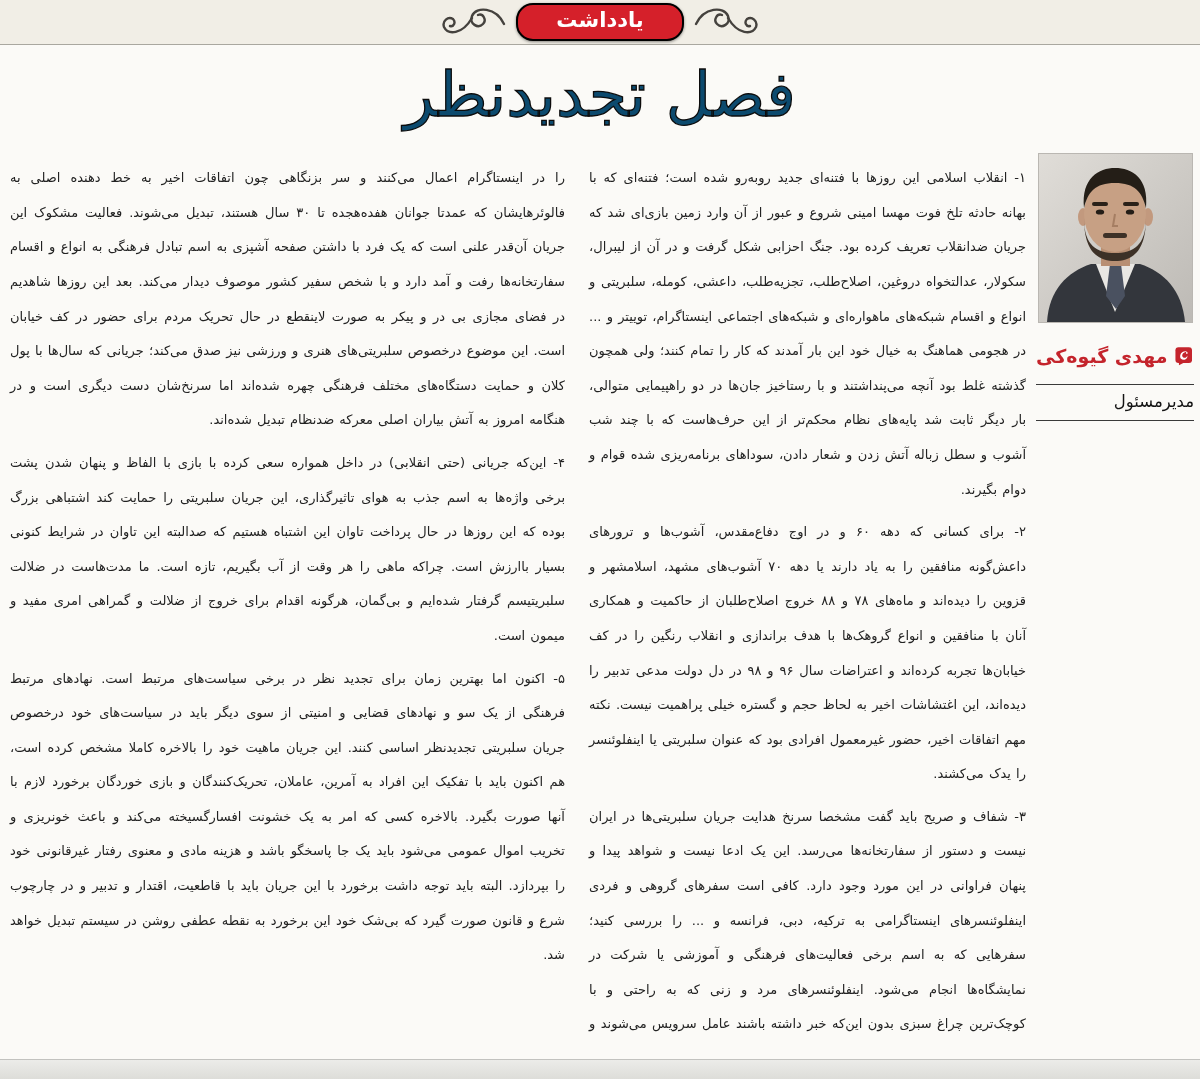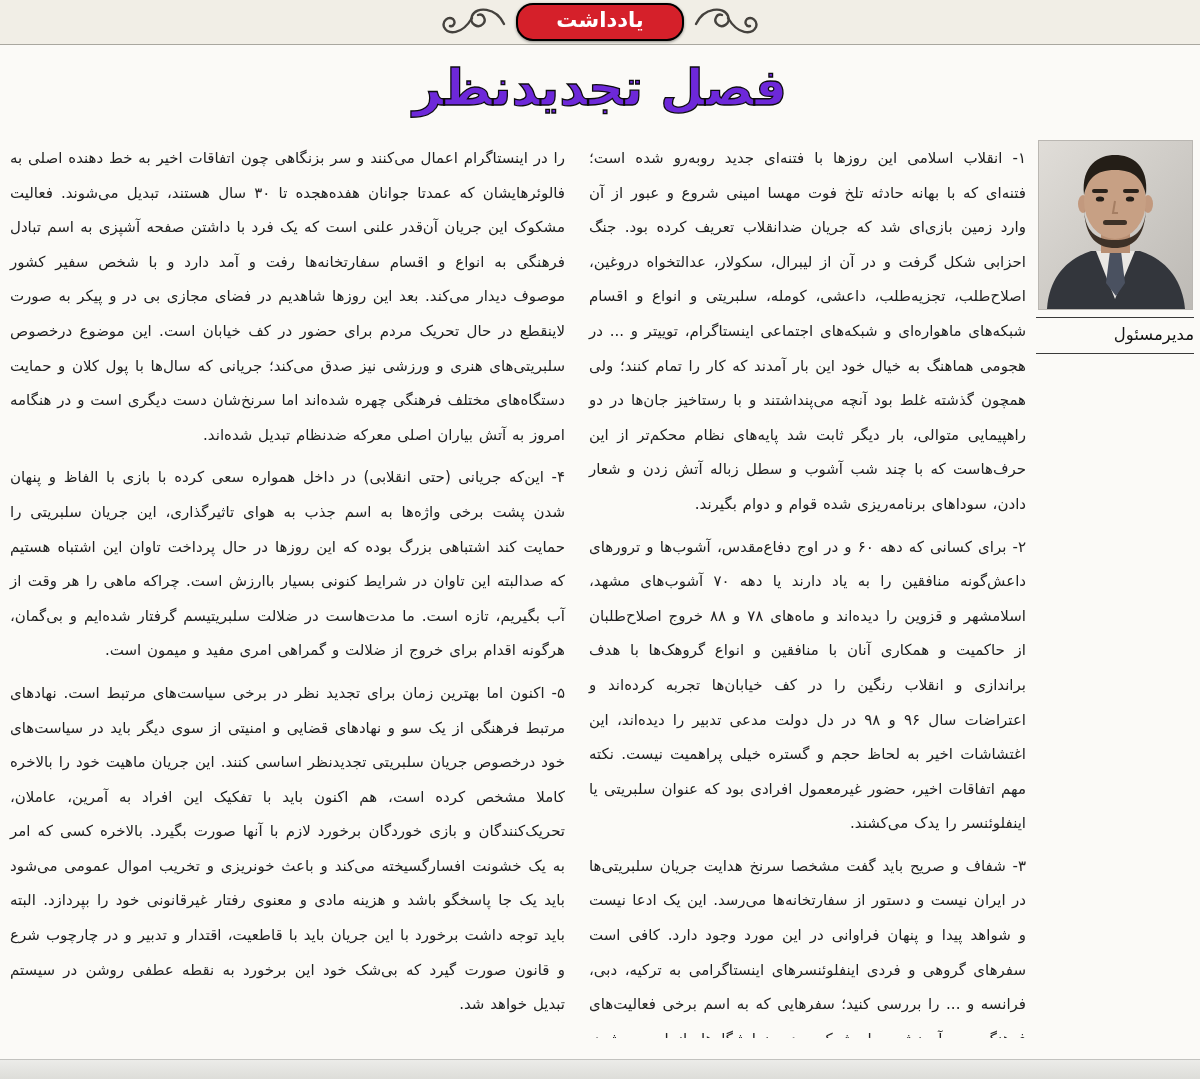--- a/index.html
+++ b/index.html
@@ -17,34 +17,34 @@
   .badge{
     background:#d5202a;color:#fff;font-weight:bold;font-size:21px;
     padding:3px 38px 6px;border-radius:17px;border:2px solid #000000;
     box-shadow:0 1px 3px rgba(0,0,0,.45);line-height:1.2;
   }
   .ornament{display:block;}
   .ornament.flip{transform:scaleX(-1);}
   
   .title-wrap{padding:16px 0 6px;text-align:center;}
   .title{
-    display:inline-block;font-size:50px;font-weight:bold;color:#6d28d9;
+    display:inline-block;font-size:62px;font-weight:normal;color:#0c4a6e;
     -webkit-text-stroke:1.3px #0c0c0c;letter-spacing:-1px;line-height:1.1;
   }
   
   .main{display:flex;align-items:flex-start;padding:18px 6px 0 10px;height:898px;overflow:hidden;}
   .author-col{width:158px;flex:0 0 158px;}
   .photo-frame{width:153px;height:168px;margin:0 auto;border:1px solid #bab7b2;background:#d5d2cd;}
   .name-row{display:flex;align-items:center;justify-content:flex-start;gap:7px;margin:12px 0 0 0;padding-right:2px;}
   .author-name{color:#c4242c;font-weight:bold;font-size:19px;white-space:nowrap;}
   .rule{border:none;border-top:1.6px solid #3a3a3a;margin:7px 0 6px;}
   .author-role{font-size:16.5px;color:#141414;padding:1px 0 2px;}
   .col{color:#222;}
   .col p{
-    margin:1px 0 8px;font-size:15px;line-height:34.6px;
+    margin:8px 0 8px;font-size:13px;line-height:34.6px;
     text-align:justify;text-align-last:right;word-spacing:1px;
   }
   .col-right{width:437px;flex:0 0 437px;margin:0 10px 0 24px;}
   .col-left{flex:1 1 auto;min-width:0;}
   
   .footer-band{
     position:absolute;left:0;right:0;bottom:0;height:19px;
     background:linear-gradient(#ececE9,#ddddd9);border-top:1px solid #c2c2bf;
   }
 </style>
@@ -93,20 +93,29 @@
         <path d="M45 64 C45 99 60 107 76 107 C92 107 107 99 107 64 C107 92 94 99 76 99 C58 99 45 92 45 64 Z" fill="#3d3127"></path>
         <rect x="64" y="79" width="24" height="5" rx="2.5" fill="#3d3127"></rect>
         <path d="M45 54 C42 24 60 14 76 14 C93 14 110 24 107 54 C103 38 96 29 76 29 C56 29 49 38 45 54 Z" fill="#241e17"></path>
         <rect x="53" y="48" width="16" height="4" rx="2" fill="#2a2119"></rect>
         <rect x="84" y="48" width="16" height="4" rx="2" fill="#2a2119"></rect>
         <ellipse cx="61" cy="58" rx="4.2" ry="2.6" fill="#241d17"></ellipse>
         <ellipse cx="91" cy="58" rx="4.2" ry="2.6" fill="#241d17"></ellipse>
         <path d="M76 60 L74 72 L79 72" fill="none" stroke="#a57e63" stroke-width="2"></path>
       </svg>
     </div>
+    <div class="name-row">
+      <svg width="40" height="42" viewBox="0 0 40 42" aria-hidden="true">
+        <rect x="1" y="1" width="38" height="36" rx="7" fill="#c4242c"></rect>
+        <path d="M9 37 L19 37 L9 42 Z" fill="#c4242c"></path>
+        <path d="M13 27 C8 15 20 7 28 11 C20 11 15 17 17 22 C19 27 27 26 28 20 C30 28 20 33 13 27 Z" fill="#ffffff"></path>
+        <circle cx="27" cy="14" r="2" fill="#ffffff"></circle>
+      </svg>
+      <span class="author-name">مهدی گیوه‌کی</span>
+    </div>
     <hr class="rule">
     <div class="author-role">مدیرمسئول</div>
     <hr class="rule">
   </aside>
 
   <div class="col col-right">
     <p>۱- انقلاب اسلامی این روزها با فتنه‌ای جدید روبه‌رو شده است؛ فتنه‌ای که با بهانه حادثه تلخ فوت مهسا امینی شروع و عبور از آن وارد زمین بازی‌ای شد که جریان ضدانقلاب تعریف کرده بود. جنگ احزابی شکل گرفت و در آن از لیبرال، سکولار، عدالتخواه دروغین، اصلاح‌طلب، تجزیه‌طلب، داعشی، کومله، سلبریتی و انواع و اقسام شبکه‌های ماهواره‌ای و شبکه‌های اجتماعی اینستاگرام، توییتر و ... در هجومی هماهنگ به خیال خود این بار آمدند که کار را تمام کنند؛ ولی همچون گذشته غلط بود آنچه می‌پنداشتند و با رستاخیز جان‌ها در دو راهپیمایی متوالی، بار دیگر ثابت شد پایه‌های نظام محکم‌تر از این حرف‌هاست که با چند شب آشوب و سطل زباله آتش زدن و شعار دادن، سوداهای برنامه‌ریزی شده قوام و دوام بگیرند.</p>
     <p>۲- برای کسانی که دهه ۶۰ و در اوج دفاع‌مقدس، آشوب‌ها و ترورهای داعش‌گونه منافقین را به یاد دارند یا دهه ۷۰ آشوب‌های مشهد، اسلامشهر و قزوین را دیده‌اند و ماه‌های ۷۸ و ۸۸ خروج اصلاح‌طلبان از حاکمیت و همکاری آنان با منافقین و انواع گروهک‌ها با هدف براندازی و انقلاب رنگین را در کف خیابان‌ها تجربه کرده‌اند و اعتراضات سال ۹۶ و ۹۸ در دل دولت مدعی تدبیر را دیده‌اند، این اغتشاشات اخیر به لحاظ حجم و گستره خیلی پراهمیت نیست. نکته مهم اتفاقات اخیر، حضور غیرمعمول افرادی بود که عنوان سلبریتی یا اینفلوئنسر را یدک می‌کشند.</p>
     <p>۳- شفاف و صریح باید گفت مشخصا سرنخ هدایت جریان سلبریتی‌ها در ایران نیست و دستور از سفارتخانه‌ها می‌رسد. این یک ادعا نیست و شواهد پیدا و پنهان فراوانی در این مورد وجود دارد. کافی است سفرهای گروهی و فردی اینفلوئنسرهای اینستاگرامی به ترکیه، دبی، فرانسه و ... را بررسی کنید؛ سفرهایی که به اسم برخی فعالیت‌های فرهنگی و آموزشی یا شرکت در نمایشگاه‌ها انجام می‌شود. اینفلوئنسرهای مرد و زنی که به راحتی و با کوچک‌ترین چراغ سبزی بدون این‌که خبر داشته باشند عامل سرویس می‌شوند و وقتی باز می‌گردند، منویات سرویس مذکور در حوزه سبک زندگی</p>
   </div>

